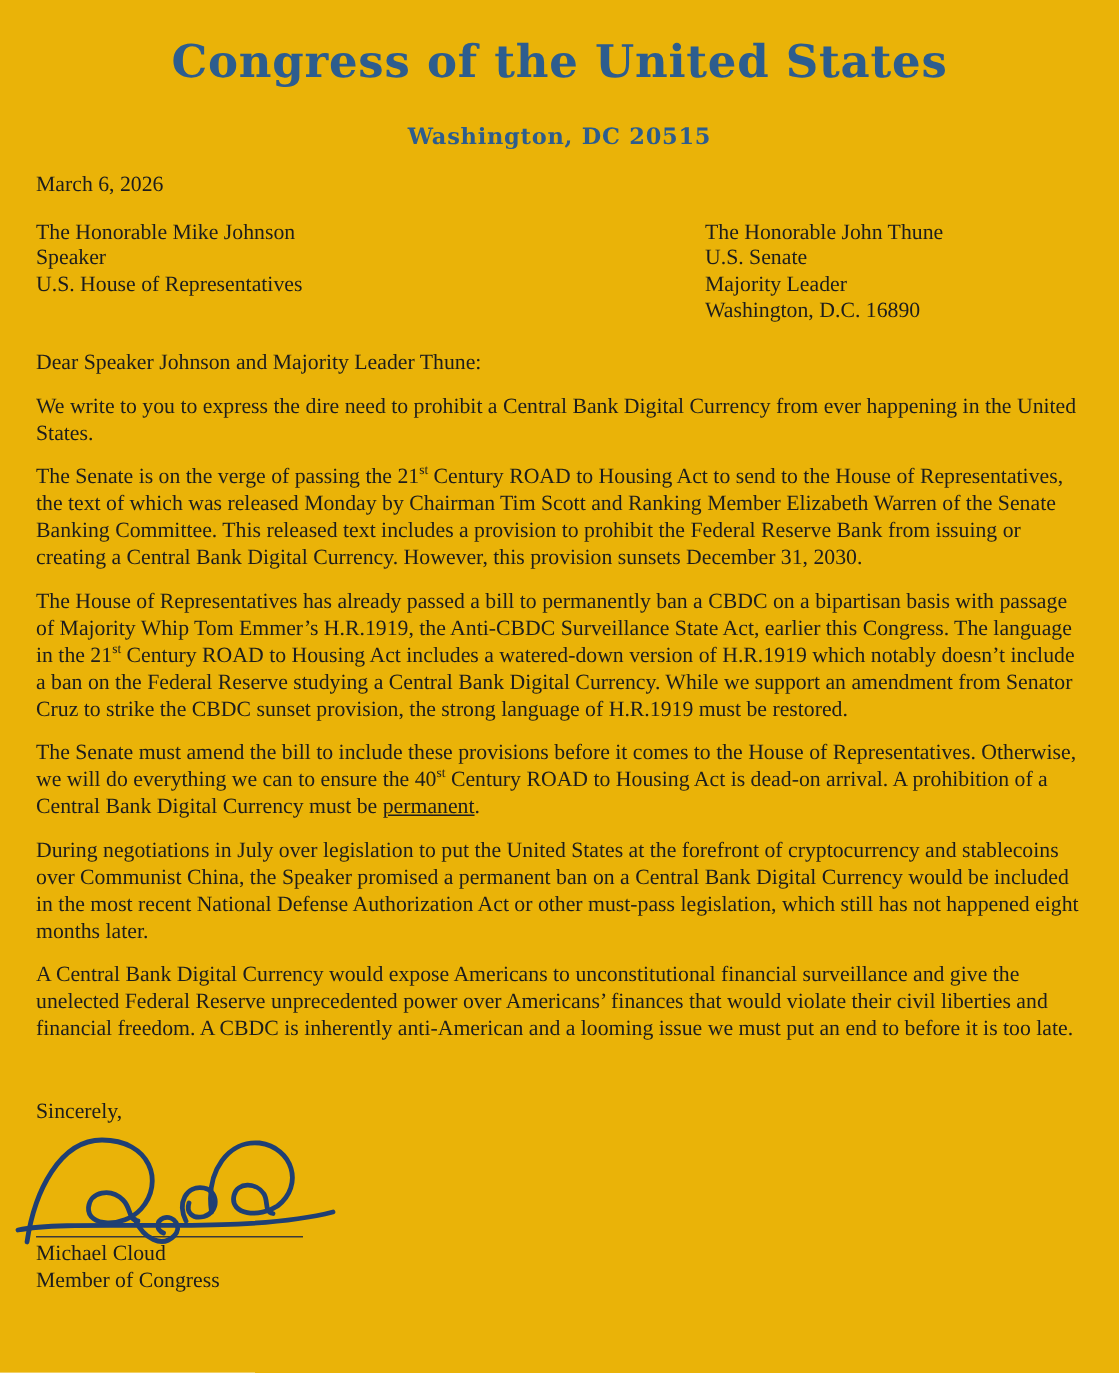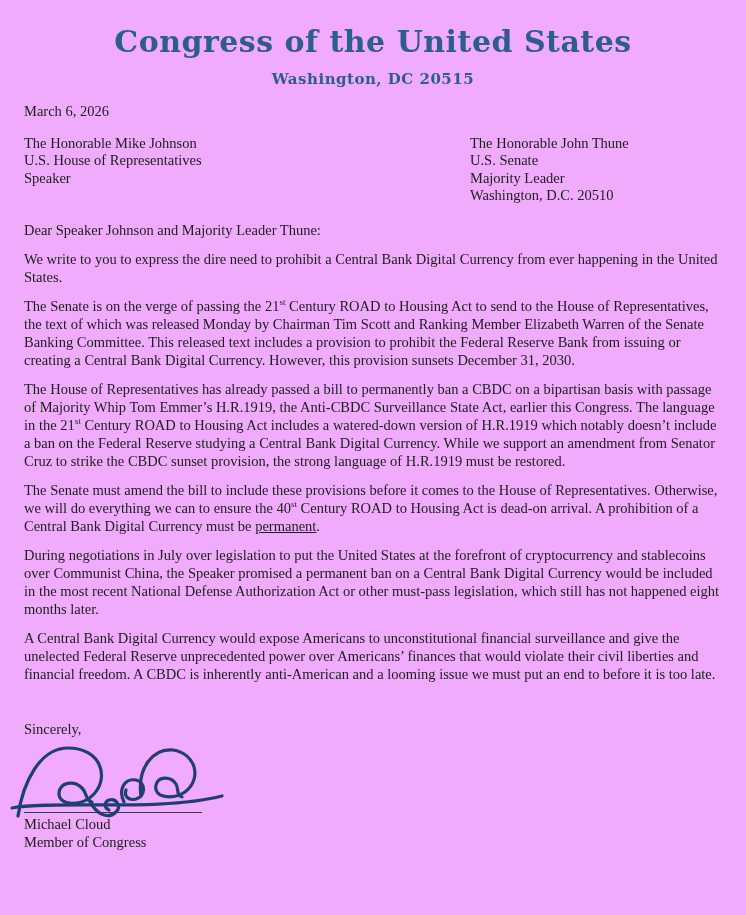--- a/index.html
+++ b/index.html
@@ -10,39 +10,39 @@
   *{box-sizing:border-box;margin:0;padding:0;}
   html,body{background:#ffffff;}
   body{
     width:746px;height:915px;
     font-family:"Liberation Serif", serif;
     color:var(--text);
     overflow:hidden;
   }
   .page{
     width:746px;height:915px;
-    background:#f0abfc;
+    background:#eab308;
     padding:26px 24px 0 24px;
     position:relative;
   }
   
   .letterhead{text-align:center;}
   .lh-title{
     font-family:"DejaVu Serif", serif;
     font-weight:bold;
     font-size:30px;
     line-height:1.05;
     color:var(--blue);
     letter-spacing:0.5px;
   }
   .lh-sub{
     font-family:"DejaVu Serif", serif;
     font-weight:bold;
     font-size:15px;
-    margin-top:12px;
+    margin-top:24px;
     color:var(--blue);
     letter-spacing:0.5px;
   }
   
   .date{
     text-align:left;
     font-size:14.5px;
     margin-top:15px;
   }
   
@@ -104,28 +104,28 @@
   <div class="letterhead">
     <div class="lh-title">Congress of the United States</div>
     <div class="lh-sub">Washington, DC 20515</div>
   </div>
 
   <div class="date">March 6, 2026</div>
 
   <div class="recipients">
     <div class="recipient recipient-left">
         <div>The Honorable Mike Johnson</div>
+        <div>Speaker</div>
         <div>U.S. House of Representatives</div>
-        <div>Speaker</div>
       </div>
     <div class="recipient recipient-right">
         <div>The Honorable John Thune</div>
         <div>U.S. Senate</div>
         <div>Majority Leader</div>
-        <div>Washington, D.C. 20510</div>
+        <div>Washington, D.C. 16890</div>
       </div>
   </div>
 
   <div class="salutation">Dear Speaker Johnson and Majority Leader Thune:</div>
 
   <div class="body-paragraphs">
       <p><span>We write to you to express the dire need to prohibit a Central Bank Digital Currency from ever happening in the United States.</span></p>
       <p><span>The Senate is on the verge of passing the 21</span><sup>st</sup><span> Century ROAD to Housing Act to send to the House of Representatives, the text of which was released Monday by Chairman Tim Scott and Ranking Member Elizabeth Warren of the Senate Banking Committee. This released text includes a provision to prohibit the Federal Reserve Bank from issuing or creating a Central Bank Digital Currency. However, this provision sunsets December 31, 2030.</span></p>
       <p><span>The House of Representatives has already passed a bill to permanently ban a CBDC on a bipartisan basis with passage of Majority Whip Tom Emmer’s H.R.1919, the Anti-CBDC Surveillance State Act, earlier this Congress. The language in the 21</span><sup>st</sup><span> Century ROAD to Housing Act includes a watered-down version of H.R.1919 which notably doesn’t include a ban on the Federal Reserve studying a Central Bank Digital Currency. While we support an amendment from Senator Cruz to strike the CBDC sunset provision, the strong language of H.R.1919 must be restored.</span></p>
       <p><span>The Senate must amend the bill to include these provisions before it comes to the House of Representatives. Otherwise, we will do everything we can to ensure the 40</span><sup>st</sup><span> Century ROAD to Housing Act is dead-on arrival. A prohibition of a Central Bank Digital Currency must be </span><span class="und">permanent</span><span>.</span></p>

